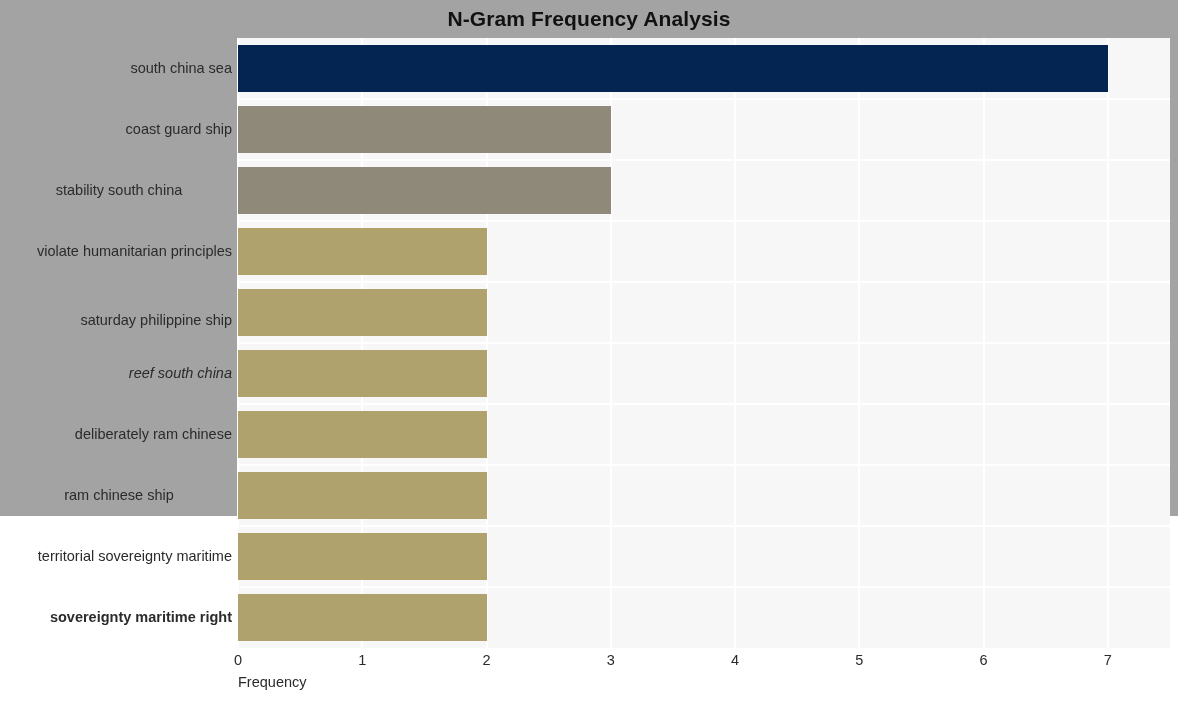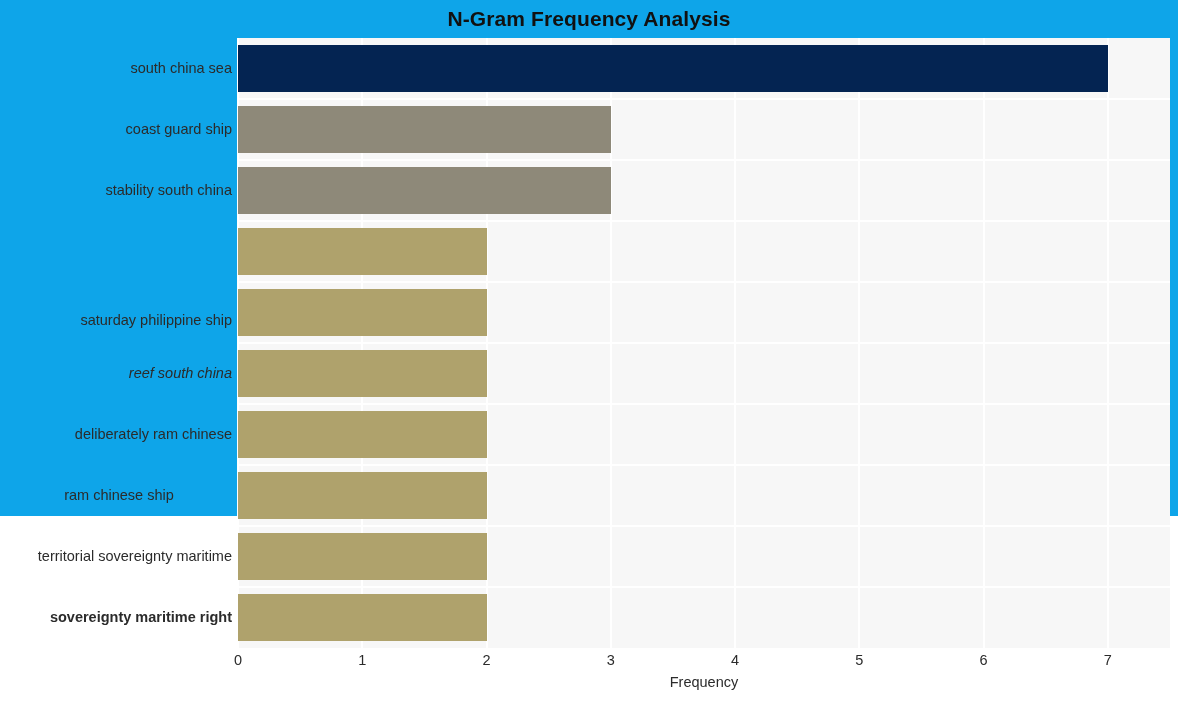--- a/index.html
+++ b/index.html
@@ -11,21 +11,21 @@
     width: 1178px;
     height: 701px;
     font-family: "Liberation Sans", sans-serif;
     overflow: hidden;
   }
 
   #figure {
     position: relative;
     width: 1178px;
     height: 516px;
-    background: #0ea5e9;
+    background: #a3a3a3;
   }
 
   
   #chart-title {
     position: absolute;
     left: 0;
     top: 7px;
     width: 1178px;
     text-align: center;
     font-size: 21px;
@@ -102,36 +102,37 @@
     transform: translateX(-50%);
     font-size: 14.5px;
     color: #2b2b2b;
   }
 
   #x-axis-label {
     position: absolute;
     left: 238px;
     top: 674px;
     width: 932px;
-    text-align: center;
+    text-align: left;
     font-size: 14.5px;
     color: #2b2b2b;
   }
 </style>
 </head>
 <body>
 
 <div id="figure">
 
   <div id="chart-title">N-Gram Frequency Analysis</div>
 
   <div id="y-axis">
       <div class="ytick" style="top: 21.5px;">south china sea</div>
       <div class="ytick" style="top: 82.5px;">coast guard ship</div>
-      <div class="ytick" style="top: 143.5px;">stability south china</div>
+      <div class="ytick" style="top: 143.5px; text-align: center;">stability south china</div>
+      <div class="ytick" style="top: 204.5px;">violate humanitarian principles</div>
       <div class="ytick" style="top: 265.5px; margin-top: 8px;">saturday philippine ship</div>
       <div class="ytick" style="top: 326.5px; font-style: italic;">reef south china</div>
       <div class="ytick" style="top: 387.5px;">deliberately ram chinese</div>
       <div class="ytick" style="top: 448.5px; text-align: center;">ram chinese ship</div>
       <div class="ytick" style="top: 509.5px;">territorial sovereignty maritime</div>
       <div class="ytick" style="top: 570.5px; font-weight: bold;">sovereignty maritime right</div>
     </div>
 
   <div id="plot-area">
       <div class="gridline-v" style="left: -1px;"></div>

